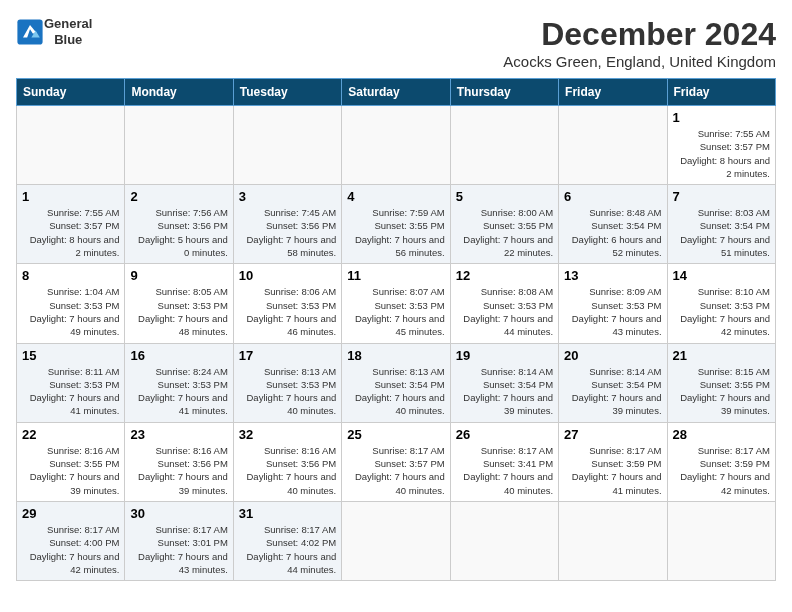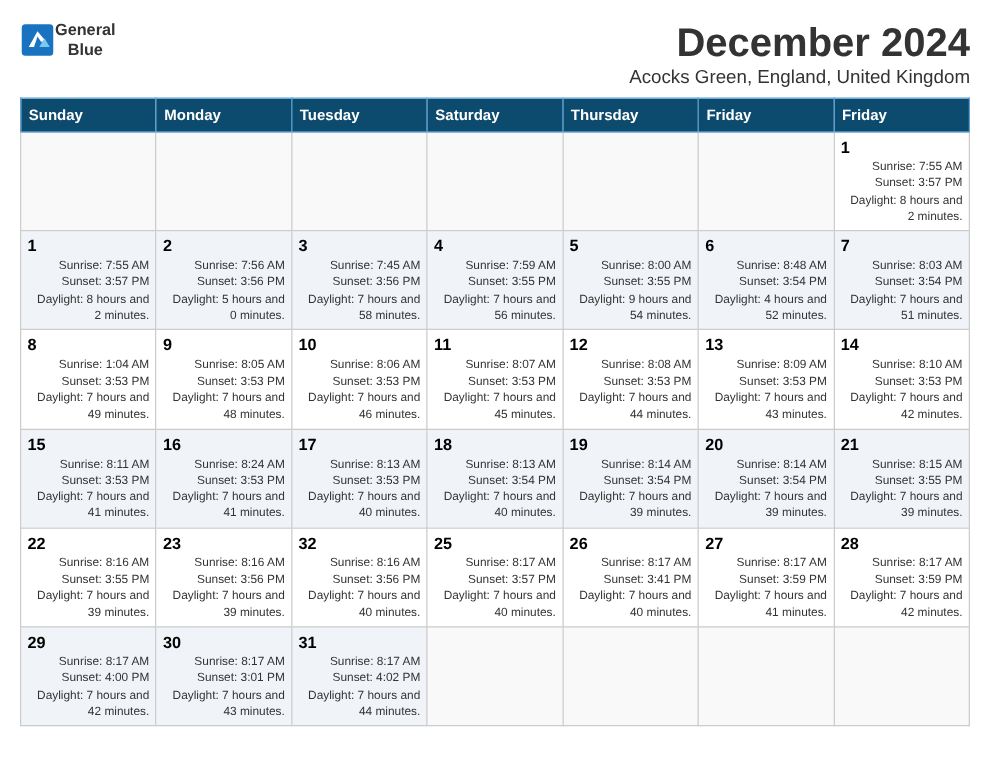--- a/index.html
+++ b/index.html
@@ -166,29 +166,29 @@
             <div>Sunrise: 7:59 AM</div>
             <div>Sunset: 3:55 PM</div>
             <div>Daylight: 7 hours and 56 minutes.</div>
           </div>
         </td>
         <td>
           <span class="day-num">5</span>
           <div class="day-info">
             <div>Sunrise: 8:00 AM</div>
             <div>Sunset: 3:55 PM</div>
-            <div>Daylight: 9 hours and 54 minutes.</div>
+            <div>Daylight: 7 hours and 22 minutes.</div>
           </div>
         </td>
         <td>
           <span class="day-num">6</span>
           <div class="day-info">
             <div>Sunrise: 8:48 AM</div>
             <div>Sunset: 3:54 PM</div>
-            <div>Daylight: 4 hours and 52 minutes.</div>
+            <div>Daylight: 6 hours and 52 minutes.</div>
           </div>
         </td>
         <td>
           <span class="day-num">7</span>
           <div class="day-info">
             <div>Sunrise: 8:03 AM</div>
             <div>Sunset: 3:54 PM</div>
             <div>Daylight: 7 hours and 51 minutes.</div>
           </div>
         </td>

